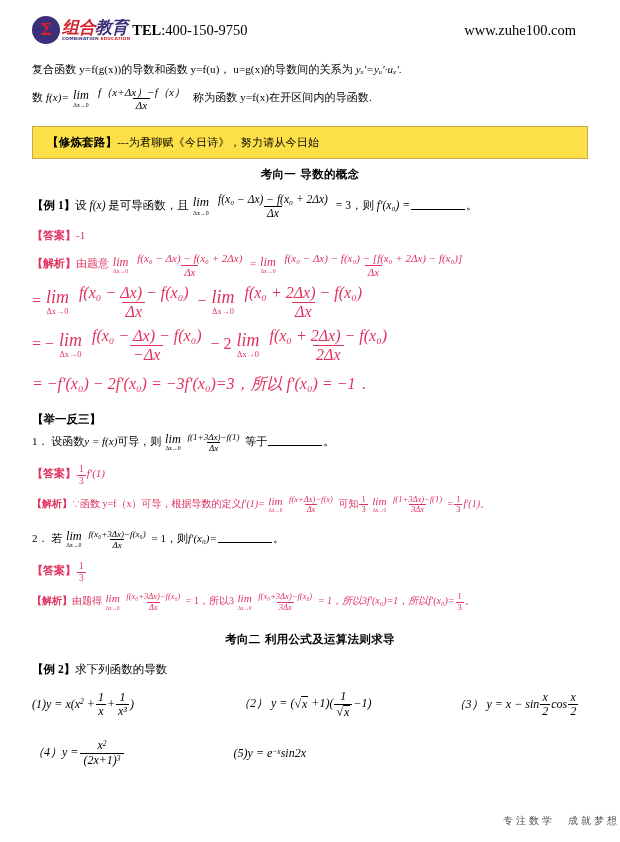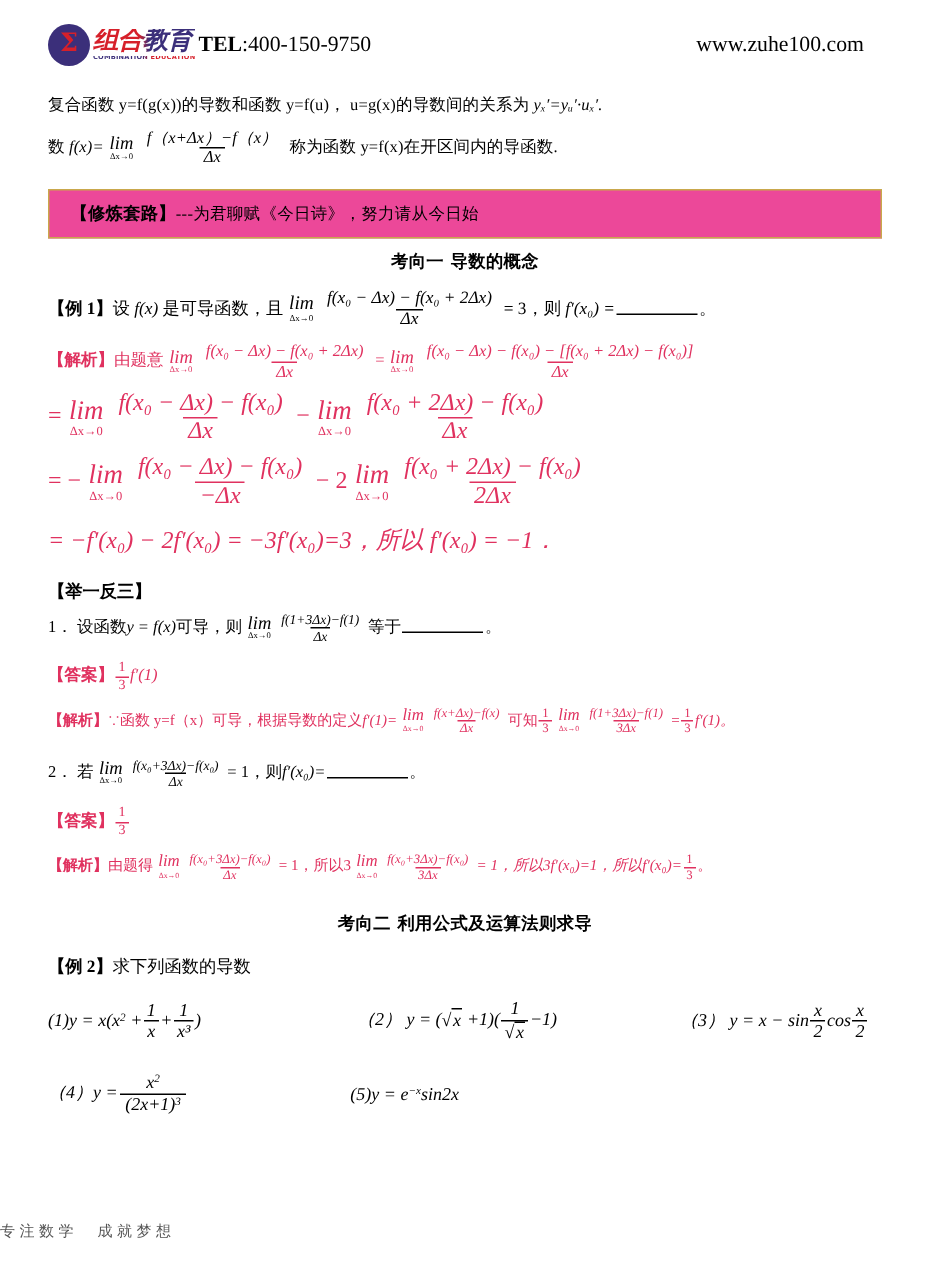--- a/index.html
+++ b/index.html
@@ -138,21 +138,21 @@
     display: inline-block;
     border-top: 1px solid currentColor;
     padding: 0 1px 0 1px;
     margin-left: 1px;
   }
   .radical { margin-right: -1px; }
 
   
   .banner {
     margin-top: 14px;
-    background: #ec4899;
+    background: #fde047;
     border: 1px solid #c9a84c;
     padding: 8px 14px;
     font-size: 11.5px;
     letter-spacing: 0.2px;
   }
   .banner .tag { font-weight: bold; }
   .banner .tail { font-size: 11px; }
 
   
   .section-title {
@@ -195,21 +195,21 @@
   .func-row .cell { white-space: nowrap; }
   .gap-a { width: 56px; }
   .gap-b { width: 34px; }
   .gap-c { width: 60px; }
 
   .footer {
     position: absolute;
     left: 0;
     right: 0;
     bottom: 14px;
-    text-align: left;
+    text-align: right;
     font-size: 10px;
     color: #555;
     letter-spacing: 3px;
   }
 </style>
 </head>
 <body>
 
 <div class="page">
 
@@ -256,20 +256,23 @@
       <span class="op mi">lim</span>
       <span class="sb">Δx→0</span>
     </span>
     <span class="frac">
       <span class="num mi">f(x₀ − Δx) − f(x₀ + 2Δx)</span>
       <span class="den mi">Δx</span>
     </span>
     <span> = 3，则 </span><span class="mi">f′(x₀) =</span><span class="blank"></span><span>。</span>
   </div>
 
+  <div class="answer-line">
+    <span class="label-red">【答案】</span><span class="red">-1</span>
+  </div>
 
   <div class="analysis-line red">
     <span class="label-red">【解析】</span><span>由题意</span>
     <span class="lim">
       <span class="op mi">lim</span>
       <span class="sb">Δx→0</span>
     </span>
     <span class="frac">
       <span class="num mi">f(x₀ − Δx) − f(x₀ + 2Δx)</span>
       <span class="den mi">Δx</span>

